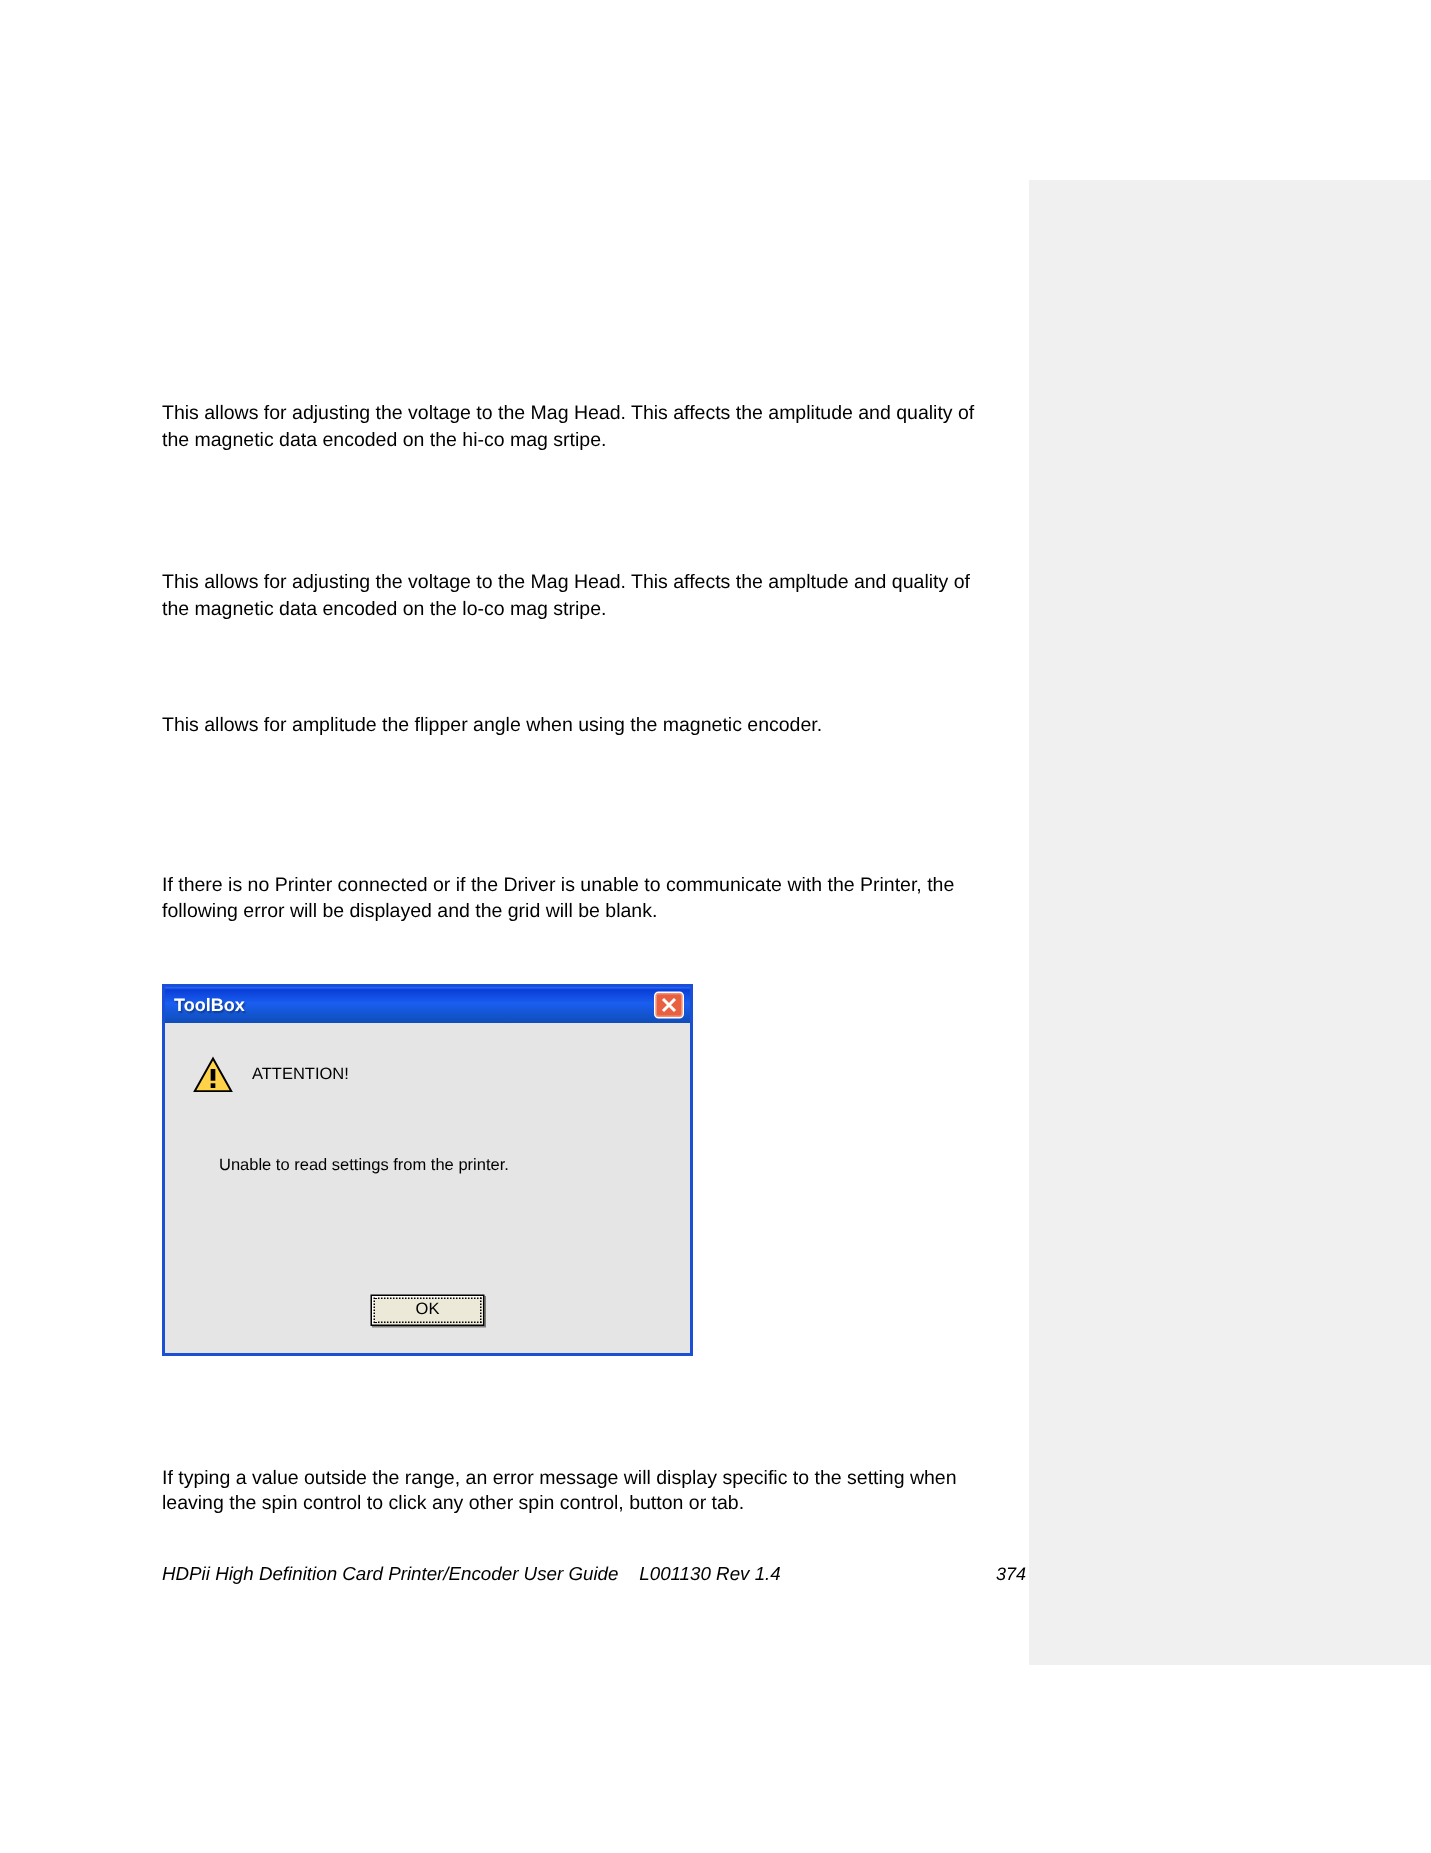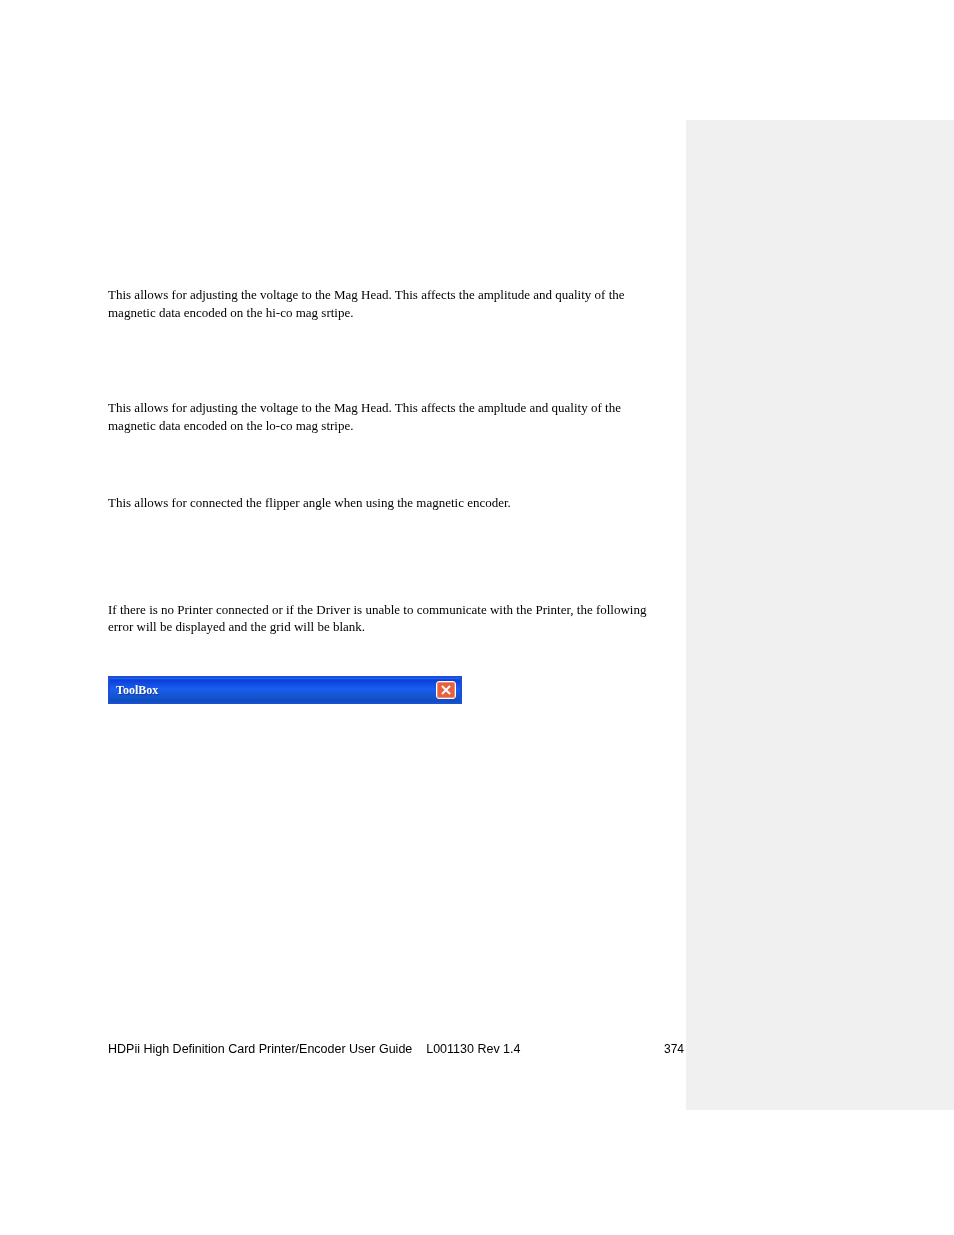--- a/index.html
+++ b/index.html
@@ -14,26 +14,25 @@
     position: absolute;
     top: 120px;
     right: 0;
     width: 268px;
     height: 990px;
     background: #f0f0f0;
   }
   .content {
     position: absolute;
     left: 108px;
-    top: 286px;
+    top: 266px;
     width: 560px;
     font-size: 13px;
     line-height: 1.35;
     color: #000;
-    font-family: Liberation Serif, serif;
   }
   .para { margin-bottom: 16px; }
   .gap-lg { margin-top: 78px; }
   .gap-md { margin-top: 60px; }
   .gap-mid { margin-top: 89px; }
   .dialog {
     margin-top: 40px;
     width: 354px;
     border: 2px solid #1a4fd6;
     background: #e5e5e5;
@@ -107,48 +106,64 @@
     left: 108px;
     top: 1042px;
     width: 576px;
     font-size: 12px;
     color: #000;
   }
   .footer-row {
     display: flex;
     justify-content: space-between;
     align-items: baseline;
+    font-style: italic;
   }
   .page-num { padding-right: 0; }
   .footer-line {
     font-size: 12.5px;
   }
 </style>
 </head>
 <body>
 
 <div class="right-margin"></div>
 
 <div class="content">
   <p class="para">This allows for adjusting the voltage to the Mag Head. This affects the amplitude and quality of the magnetic data encoded on the hi-co mag srtipe.</p>
   <p class="para gap-lg">This allows for adjusting the voltage to the Mag Head. This affects the ampltude and quality of the magnetic data encoded on the lo-co mag stripe.</p>
-  <p class="para gap-md">This allows for connected the flipper angle when using the magnetic encoder.</p>
+  <p class="para gap-md">This allows for amplitude the flipper angle when using the magnetic encoder.</p>
   <p class="para gap-mid">If there is no Printer connected or if the Driver is unable to communicate with the Printer, the following error will be displayed and the grid will be blank.</p>
 
   <div class="dialog">
     <div class="titlebar">
       <span class="titlebar-title">ToolBox</span>
       <span class="close-btn">
         <svg viewBox="0 0 12 12">
           <path d="M2 2 L10 10 M10 2 L2 10" stroke="#fff" stroke-width="2" fill="none"></path>
         </svg>
       </span>
     </div>
+    <div class="dialog-body">
+      <div class="attention-row">
+        <svg class="warn-icon" viewBox="0 0 32 30">
+          <path d="M16 2 L30 27 L2 27 Z" fill="#ffd24a" stroke="#000" stroke-width="1.5"></path>
+          <rect x="14.2" y="10" width="3.6" height="9" fill="#000"></rect>
+          <rect x="14.2" y="21" width="3.6" height="3.6" fill="#000"></rect>
+        </svg>
+        <span class="attention-label">ATTENTION!</span>
+      </div>
+      <div class="dialog-msg">Unable to read settings from the printer.</div>
+      <div class="ok-btn-wrap">
+        <span class="ok-btn">OK</span>
+      </div>
+    </div>
   </div>
 
+  <p class="para" style="margin-top:72px;">If typing a value outside the range, an error message will display specific to the setting when leaving the spin control to click any other spin control, button or tab.</p>
 </div>
 
 <div class="footer">
   <div class="footer-row">
     <span class="footer-line">
       <span>HDPii High Definition Card Printer/Encoder User Guide</span>&nbsp;&nbsp;&nbsp;&nbsp;<span>L001130 Rev 1.4</span>
     </span>
     <span class="page-num">374</span>
   </div>
 </div>

